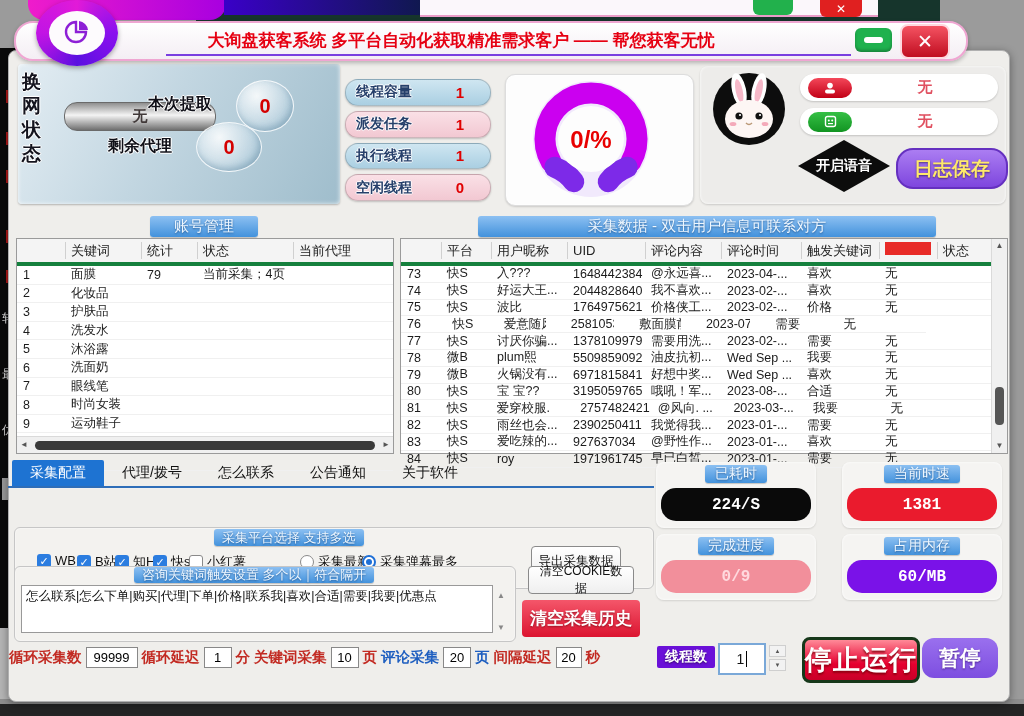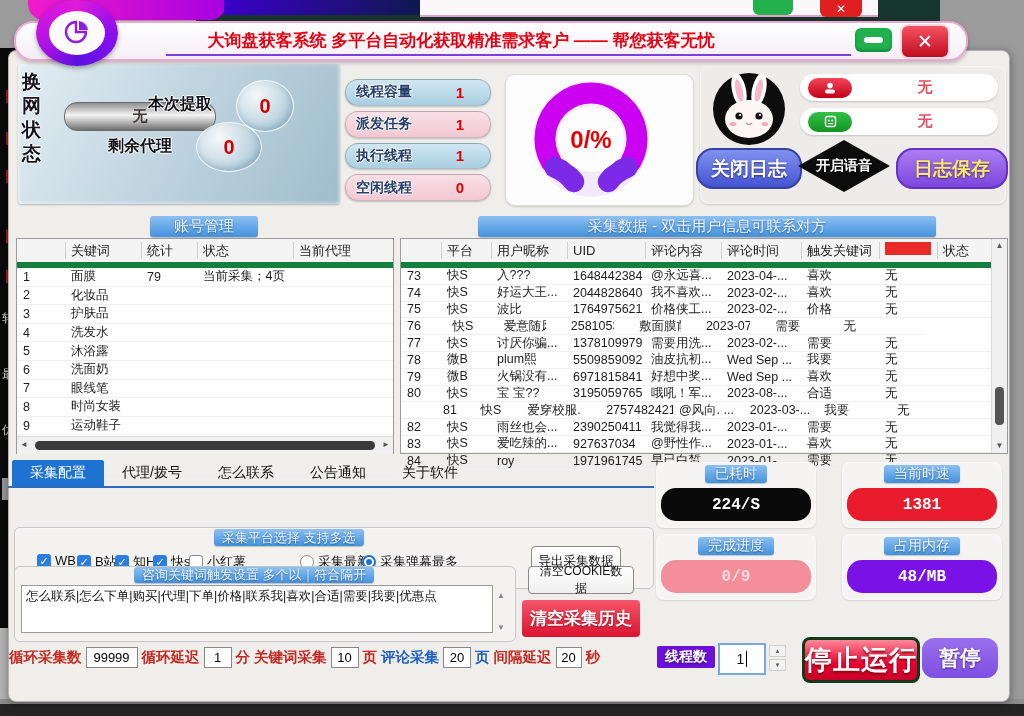--- a/index.html
+++ b/index.html
@@ -92,21 +92,21 @@
   .diamond-text{position:absolute;left:0;top:0;width:92px;height:52px;display:flex;align-items:center;
     justify-content:center;color:#fff;font-size:14px;font-weight:bold;}
 
   
   .blabel{background:linear-gradient(#8cc0f2,#4392dc);color:#eef7ff;border-radius:3px;font-size:14px;
     display:flex;align-items:center;justify-content:center;white-space:nowrap;
     text-shadow:0 1px 2px rgba(0,40,90,.55);box-shadow:0 1px 1px rgba(0,0,0,.2);}
 
   
   .gtable{background:#fff;border:1px solid #9a9a9a;}
-  .thead{display:flex;height:23px;background:#f4f4f4;border-bottom:6px solid #15803d;align-items:center;}
+  .thead{display:flex;height:23px;background:#f4f4f4;border-bottom:4px solid #15803d;align-items:center;}
   .th{font-size:13px;color:#222;padding-left:5px;box-sizing:border-box;border-left:1px solid #d0d0d0;
     height:17px;line-height:17px;overflow:hidden;white-space:nowrap;}
   .th:first-child{border-left:none;}
   .trow{display:flex;height:15.8px;align-items:center;border-bottom:1px solid #f0f0f0;}
   .acc .trow{height:17.6px;}
   .td{font-size:12.5px;color:#1c1c1c;padding-left:6px;box-sizing:border-box;overflow:hidden;
     white-space:nowrap;height:100%;display:flex;align-items:center;}
   .redblock{display:inline-block;width:46px;height:13px;background:#e82b28;}
   .hscroll{position:absolute;left:0;right:0;bottom:0;height:16px;background:#f0f0f0;border-top:1px solid #dadada;
     display:flex;align-items:center;}
@@ -299,21 +299,20 @@
       <span class="badge green">
         <svg width="13" height="13" viewBox="0 0 13 13">
             <rect x="1.5" y="1.5" width="10" height="10" rx="2" fill="none" stroke="#fff" stroke-width="1.4"></rect>
             <circle cx="4.8" cy="5.4" r="1" fill="#fff"></circle>
             <circle cx="8.2" cy="5.4" r="1" fill="#fff"></circle>
             <path d="M4 8.6 h5" stroke="#fff" stroke-width="1.2"></path>
           </svg>
       </span>
       <span class="ind-value" id="ind-1">无</span>
     </div>
-    <div class="log-btn b-closelog">关闭日志</div>
     <div class="diamond-wrap">
       <svg width="92" height="52" viewBox="0 0 92 52">
           <polygon points="46,0 92,26 46,52 0,26" fill="#0c0c0c"></polygon>
         </svg>
       <div class="diamond-text">开启语音</div>
     </div>
     <div class="log-btn b-savelog">日志保存</div>
   </div>
 
   <div class="abs blabel" style="left:150px;top:216px;width:108px;height:21px;font-size:15px;">账号管理</div>
@@ -514,21 +513,21 @@
           <div class="td" style="width: 50px;">快S</div>
           <div class="td" style="width: 76px;">宝 宝??</div>
           <div class="td" style="width: 78px;">3195059765</div>
           <div class="td" style="width: 76px;">哦吼！军...</div>
           <div class="td" style="width: 80px;">2023-08-...</div>
           <div class="td" style="width: 78px;">合适</div>
           <div class="td" style="width: 58px;">无</div>
           <div class="td" style="width: 50px;"></div>
         </div>
         <div class="trow" style="width: 591px;">
-          <div class="td" style="width: 40px; margin-left: 36px;">81</div>
+          <div class="td" style="width: 40px;">81</div>
           <div class="td" style="width: 50px;">快S</div>
           <div class="td" style="width: 76px;">爱穿校服.</div>
           <div class="td" style="width: 78px; margin-left: 8px;">2757482421</div>
           <div class="td" style="width: 76px;">@风向. ...</div>
           <div class="td" style="width: 80px;">2023-03-...</div>
           <div class="td" style="width: 78px;">我要</div>
           <div class="td" style="width: 58px;">无</div>
           <div class="td" style="width: 50px;"></div>
         </div>
         <div class="trow" style="width: 591px;">
@@ -649,21 +648,21 @@
       <div class="stat-cell" style="left: 186px; top: 0px;">
         <div class="blabel stat-label">当前时速</div>
         <div class="stat-box" style="background: rgb(234, 27, 45); color: rgb(255, 255, 255);">1381</div>
       </div>
       <div class="stat-cell" style="left: 0px; top: 72px;">
         <div class="blabel stat-label">完成进度</div>
         <div class="stat-box" style="background: rgb(242, 143, 155); color: rgb(255, 217, 222);">0/9</div>
       </div>
       <div class="stat-cell" style="left: 186px; top: 72px;">
         <div class="blabel stat-label">占用内存</div>
-        <div class="stat-box" style="background: rgb(122, 18, 232); color: rgb(255, 255, 255);">48/MB</div>
+        <div class="stat-box" style="background: rgb(122, 18, 232); color: rgb(255, 255, 255);">60/MB</div>
       </div>
     </div>
 
   <div class="abs thread-label">线程数</div>
   <div class="abs spin-input">
     <span>1</span>
     <span class="caret"></span>
   </div>
   <div class="abs spin-arrows">
     <span>▲</span>

